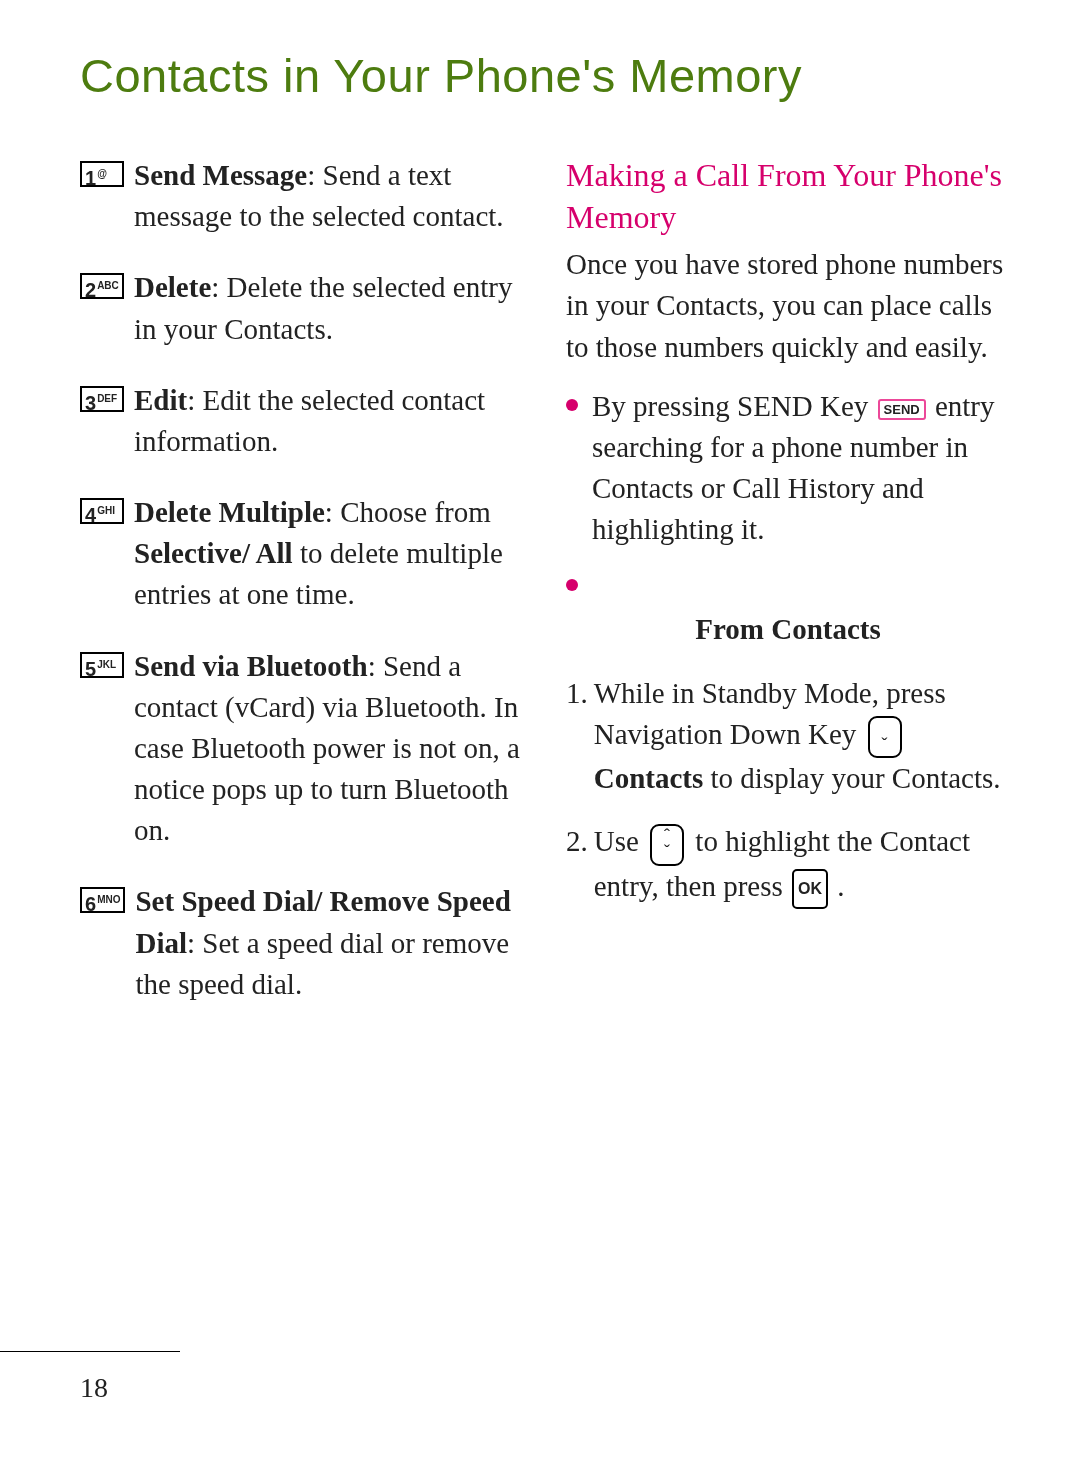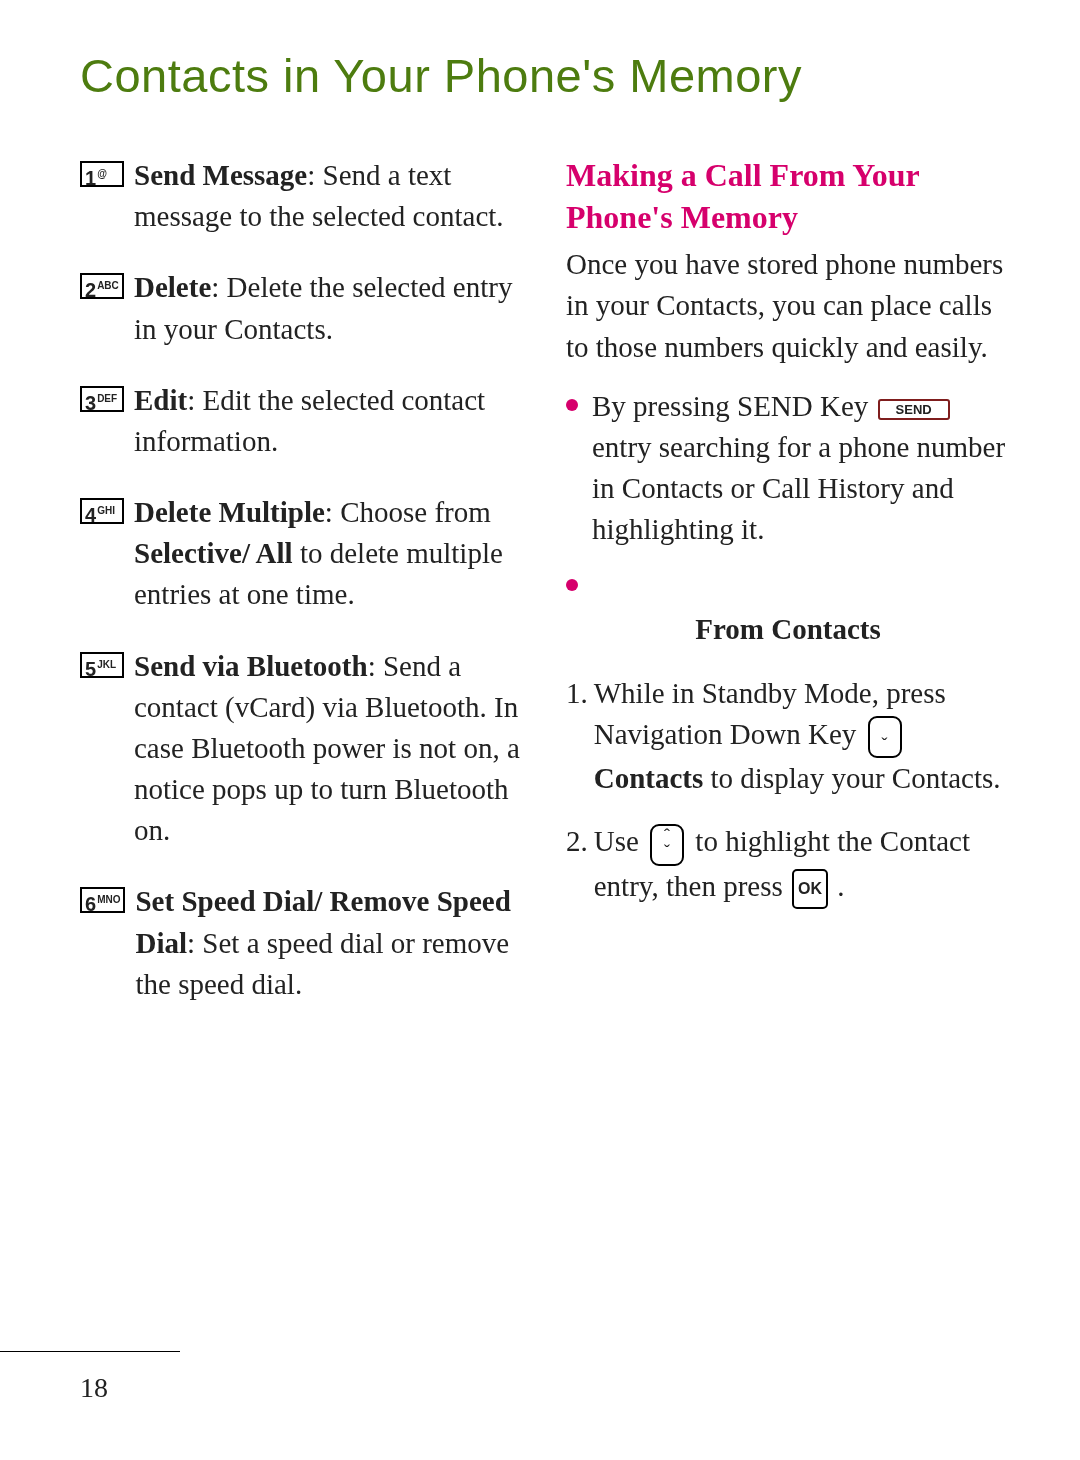--- a/index.html
+++ b/index.html
@@ -55,21 +55,21 @@
   font-size: 10px;
   font-weight: bold;
   vertical-align: super;
   margin-left: 1px;
 }
 .key-text { flex: 1; }
 .bold { font-weight: bold; }
 .section-heading {
   color: #d6006c;
   font-size: 32px;
-  font-weight: 700;
+  font-weight: 400;
   line-height: 1.3;
   margin-bottom: 6px;
 }
 .right-para {
   margin-bottom: 18px;
 }
 .bullet-list { list-style: none; }
 .bullet-list li {
   display: flex;
   align-items: flex-start;
@@ -94,26 +94,26 @@
   display: flex;
   align-items: flex-start;
   margin-bottom: 22px;
 }
 .numbered-list .num {
   margin-right: 6px;
   flex-shrink: 0;
 }
 .send-key {
   display: inline-block;
-  border: 2px solid #7f1d1d;
+  border: 2px solid #ec4899;
   border-radius: 3px;
   font-size: 13px;
   font-weight: bold;
   font-family: Arial, sans-serif;
-  padding: 2px 16px;
+  padding: 2px 4px;
   vertical-align: middle;
   margin: 0 2px;
   line-height: 1;
 }
 .nav-key {
   display: inline-flex;
   align-items: center;
   justify-content: center;
   border: 2px solid #000;
   border-radius: 9px;

